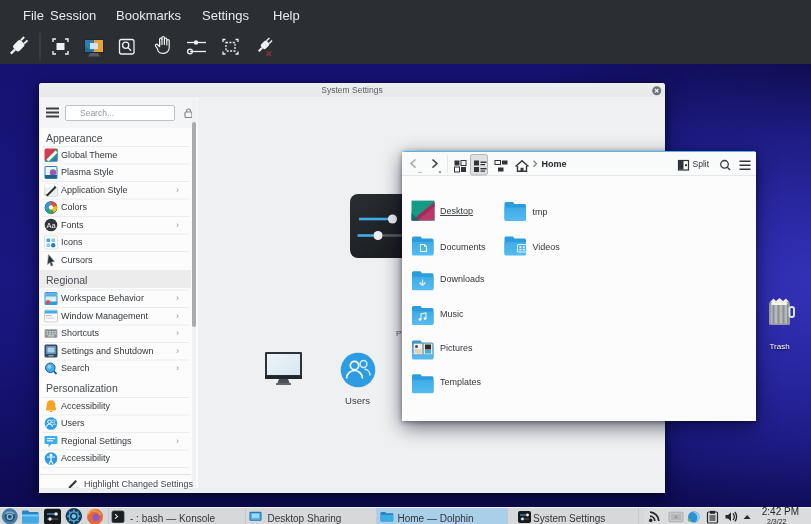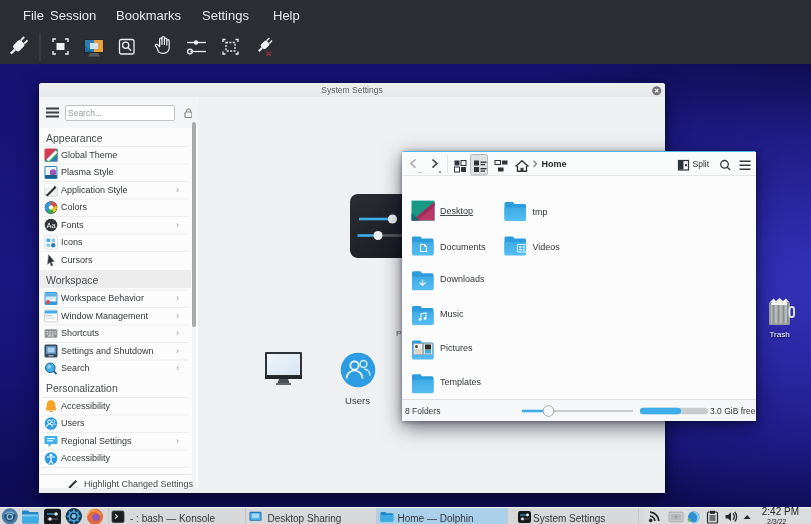--- a/index.html
+++ b/index.html
@@ -105,35 +105,35 @@
   <div class="a" id="ss-title">System Settings</div>
   <svg class="a" style="left:613px;top:3px" width="10" height="10">
         <circle cx="4.7" cy="4.7" r="4.5" fill="#70747a"></circle>
         <path d="M3 3 l3.4 3.4 M6.4 3 L3 6.4" stroke="#fbfcfc" stroke-width="1.1"></path>
       </svg>
   <div class="a" id="ss-side">
    <div class="a" id="ss-side-head"></div>
    <svg class="a" style="left:6px;top:10px" width="13" height="11">
           <path d="M0 1.5 h13 M0 5.5 h13 M0 9.5 h13" stroke="#3c4044" stroke-width="1.8"></path>
         </svg>
-   <div class="a" style="left:25px;top:8px;width:110px;height:16px;background:#fff;border:1px solid #bfc3c6;border-radius:2px;font-size:8.5px;color:#939799;line-height:15px;padding-left:2px">Search...</div>
+   <div class="a" style="left:25px;top:8px;width:110px;height:16px;background:#fff;border:1px solid #bfc3c6;border-radius:2px;font-size:8.5px;color:#939799;line-height:15px;padding-left:14px">Search...</div>
    <svg class="a" style="left:143px;top:11px" width="11" height="10">
           <rect x="2" y="4" width="7" height="5.5" rx="1" fill="none" stroke="#85898d" stroke-width="1.2"></rect>
           <path d="M3.5 4 v-1 a2 2 0 0 1 4 0 v1" fill="none" stroke="#85898d" stroke-width="1.2"></path>
         </svg>
    <div class="hdr" style="top:35px">Appearance</div>
    <svg class="a" style="left:0;top:0" width="151" height="391">
     <g stroke="#ebecee" stroke-width="1">
      <path d="M2 49.5 h147 M2 67 h147 M2 84.5 h147 M2 102 h147 M2 119.5 h147 M2 137 h147 M2 154.5 h147"></path>
      <path d="M2 193 h147 M2 210.5 h147 M2 228 h147 M2 245.5 h147 M2 263 h147"></path>
      <path d="M2 300.5 h147 M2 318 h147 M2 335.5 h147 M2 353 h147 M2 370.5 h147"></path>
     </g>
    </svg>
    <div class="a" style="left:0;top:173px;width:151px;height:18px;background:#ececed"></div>
-   <div class="hdr" style="top:177px">Workspace</div>
+   <div class="hdr" style="top:177px">Regional</div>
    <div class="hdr" style="top:285px">Personalization</div>
    <svg class="a" style="left:4px;top:51px" width="148" height="320" viewBox="0 0 148 320">
 
     <g transform="translate(0.5,0.5)">
 
      <g transform="translate(0,0)">
               <rect width="13" height="13" rx="1.5" fill="#d33c50"></rect>
               <path d="M0 13 L13 0 V13 Z" fill="#2980b9"></path>
               <path d="M0 13 L13 0 L13 6 L6 13 Z" fill="#27ae60" opacity=".9"></path>
               <path d="M2 11 L11 2 L13 4 L4 13 Z" fill="#f5f6f7"></path>
@@ -434,43 +434,32 @@
 
    <text x="38" y="23" font-size="9" fill="#32363a" text-decoration="underline" font-family="Liberation Sans">Desktop</text>
    <text x="130.5" y="24" font-size="9" fill="#32363a" font-family="Liberation Sans">tmp</text>
    <text x="38" y="58.5" font-size="9" fill="#32363a" font-family="Liberation Sans">Documents</text>
    <text x="130.5" y="58.5" font-size="9" fill="#32363a" font-family="Liberation Sans">Videos</text>
    <text x="38" y="91" font-size="9" fill="#32363a" font-family="Liberation Sans">Downloads</text>
    <text x="38" y="126" font-size="9" fill="#32363a" font-family="Liberation Sans">Music</text>
    <text x="38" y="160.3" font-size="9" fill="#32363a" font-family="Liberation Sans">Pictures</text>
    <text x="38" y="194.3" font-size="9" fill="#32363a" font-family="Liberation Sans">Templates</text>
   </svg>
-  <div class="a" id="d-status">
-   <div class="small" style="left:3px;top:6px">8 Folders</div>
-   <div class="small" style="left:308px;top:6px">3.0 GiB free</div>
-   <svg class="a" style="left:0;top:0" width="354" height="22" viewBox="0 0 354 22">
-    <path d="M120 11 h111" stroke="#bbbec0" stroke-width="1.6"></path>
-    <path d="M120 11 h26" stroke="#3daee9" stroke-width="2.6"></path>
-    <circle cx="146.5" cy="11" r="5.4" fill="#f4f5f6" stroke="#a9acaf" stroke-width="1"></circle>
-    <rect x="238" y="7.7" width="68" height="6.6" rx="3.3" fill="#c9ccce"></rect>
-    <rect x="238" y="7.7" width="41" height="6.6" rx="3.3" fill="#3daee9"></rect>
-   </svg>
-  </div>
  </div>
 
  <div class="a" style="left:752px;top:231px;width:55px;text-align:center">
   <svg width="34" height="34" viewBox="0 0 34 34" style="display:block;margin:0 auto">
    <path d="M7 7 l3.5 -3.5 2.5 2.5 3.5 -3 3.5 3 3 -2.5 3 3.5 v2 h-19z" fill="#eeeee8"></path>
    <rect x="6" y="7" width="21" height="23" rx="1.5" fill="#95999b"></rect>
    <rect x="8" y="8.5" width="17" height="20" fill="#b6baba"></rect>
    <path d="M9.5 8.5 h2 v20 h-2z M14.5 8.5 h2 v20 h-2z M19.5 8.5 h2 v20 h-2z M24 8.5 h1 v20 h-1z" fill="#898e90"></path>
    <path d="M8 8.5 l2.5 -3 2.5 2 3 -2.5 3 2.5 3 -2 2.5 3 -1 1.5 h-14.5z" fill="#f4f4ec"></path>
    <rect x="26.5" y="12" width="4.5" height="10" rx="2" fill="none" stroke="#dcdedf" stroke-width="2"></rect>
   </svg>
-  <div style="font-size:8px;color:#fff;text-shadow:0 1px 2px rgba(0,0,0,.8);margin-top:1px">Trash</div>
+  <div style="font-size:8px;color:#fff;text-shadow:0 1px 2px rgba(0,0,0,.8);margin-top:13px">Trash</div>
  </div>
 </div>
 <div id="taskbar">
  <div class="tseg" style="left:376px;width:131px;background:#a9cfe9"></div>
  <div class="tseg" style="left:107.5px;width:1px;background:#c6c8ca"></div>
  <div class="tseg" style="left:244.5px;width:1px;background:#c6c8ca"></div>
  <div class="tseg" style="left:375.5px;width:1px;background:#c6c8ca"></div>
  <div class="tseg" style="left:506.5px;width:1px;background:#c6c8ca"></div>
  <div class="tseg" style="left:638px;width:1px;background:#c6c8ca"></div>
  <div class="tseg" style="left:644px;width:167px;background:#dadcdd"></div>

